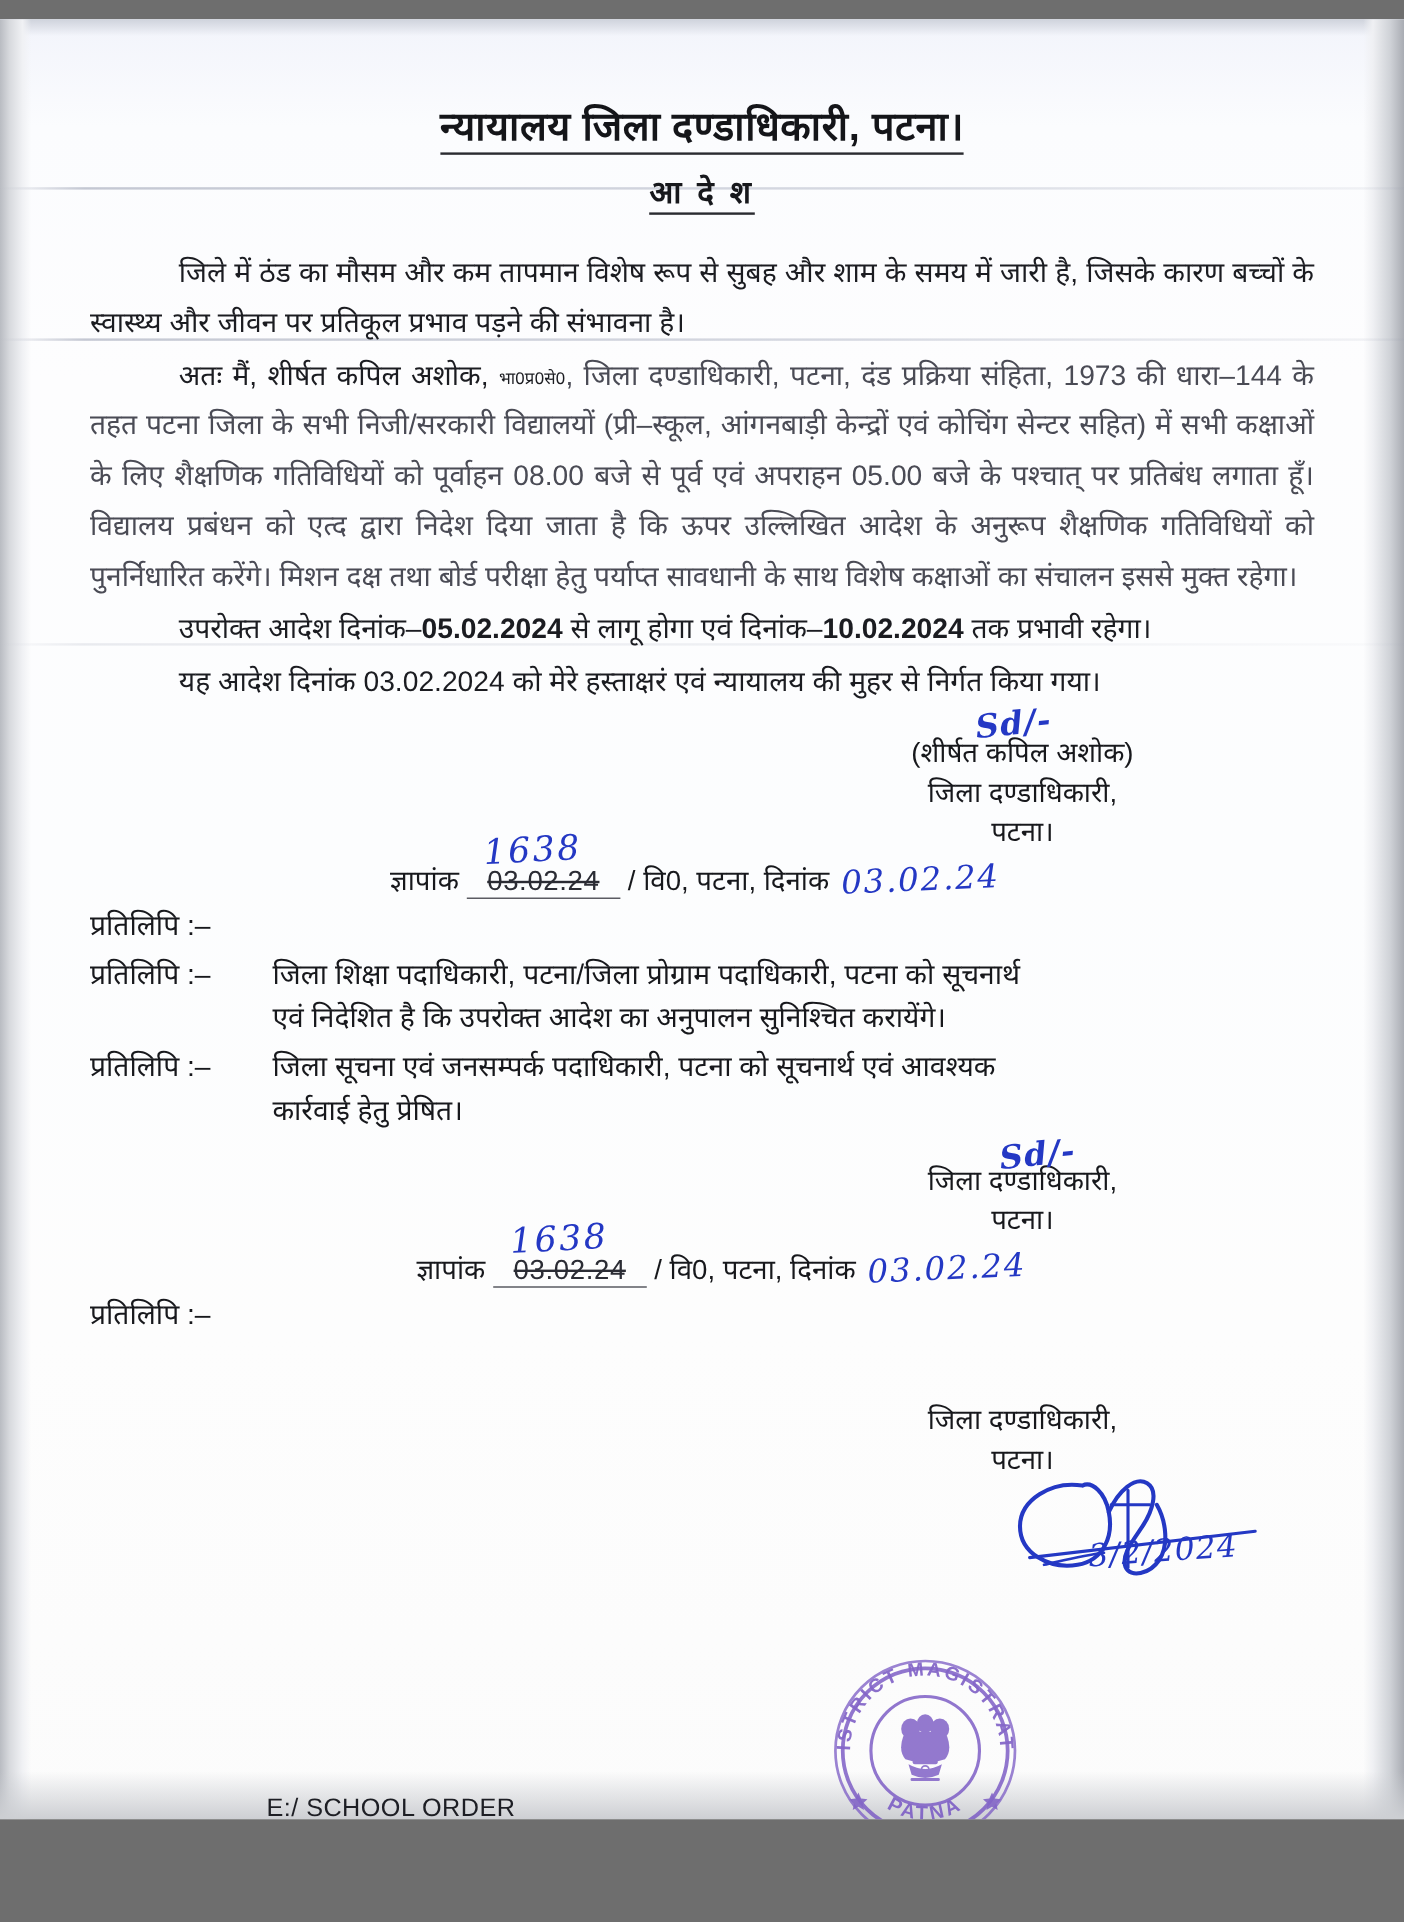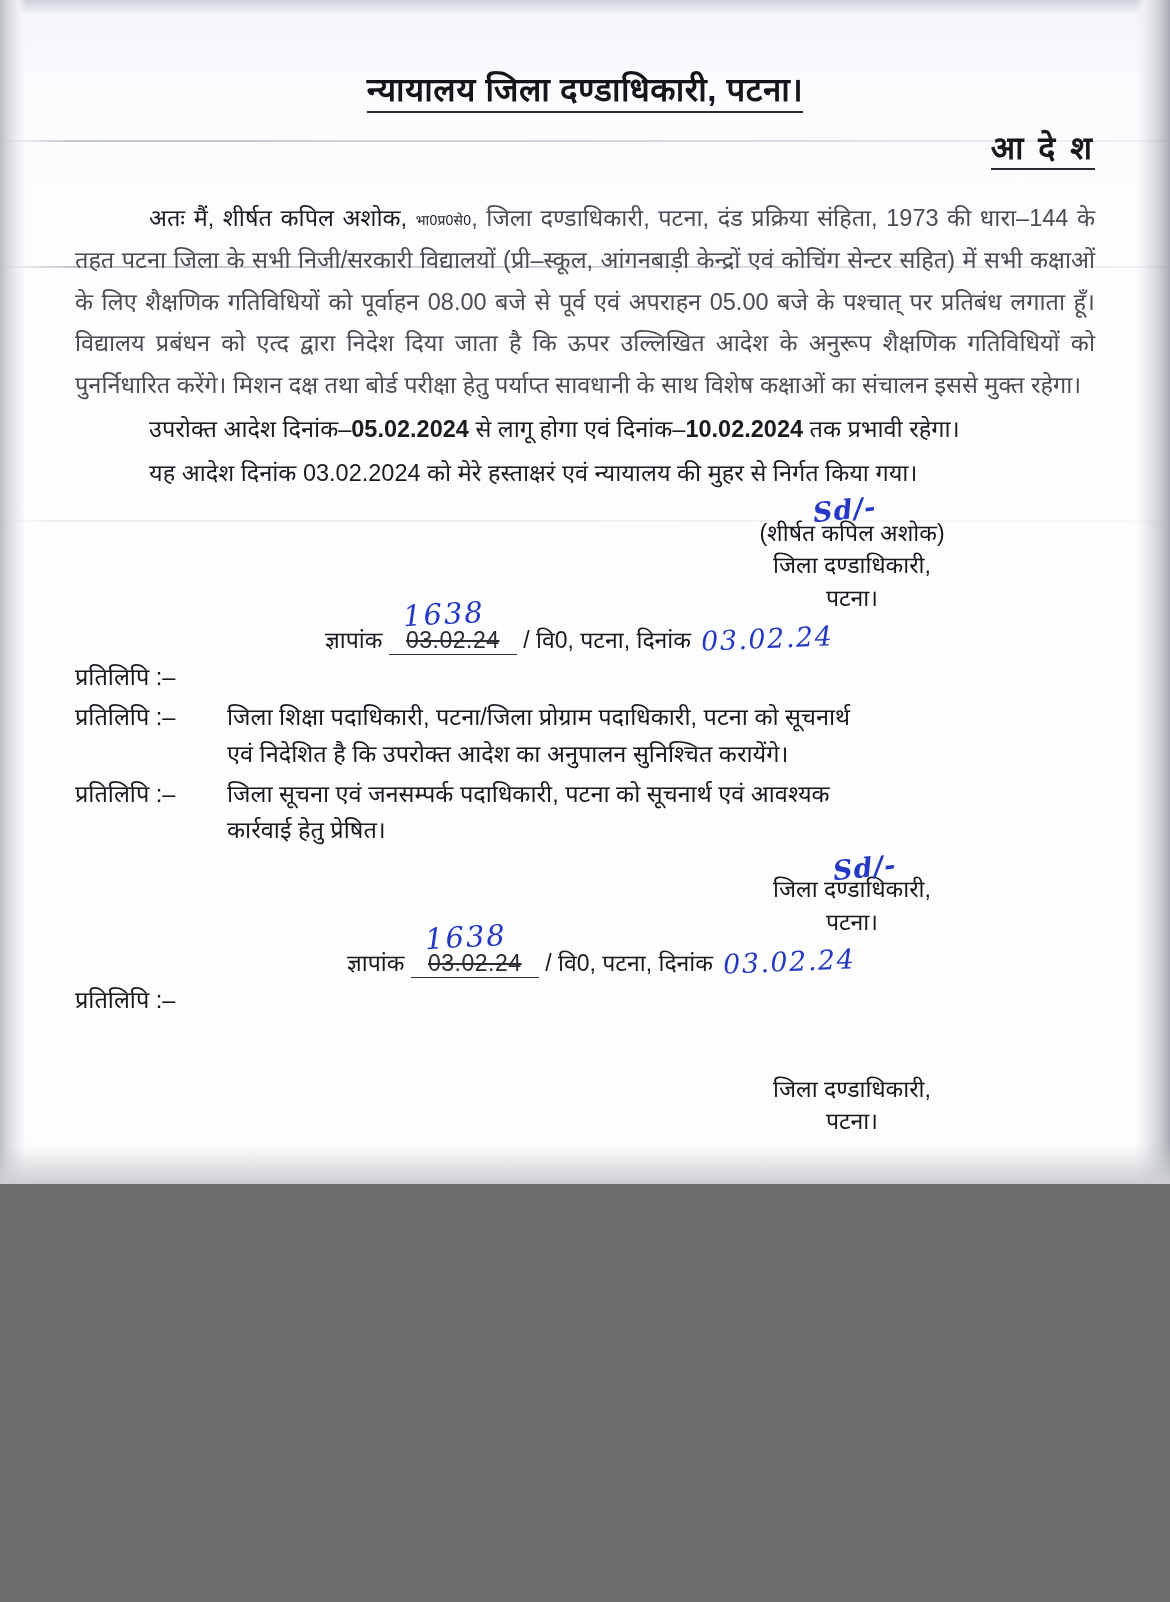--- a/index.html
+++ b/index.html
@@ -8,22 +8,22 @@
     padding: 0;
     background: #6e6e6e;
   }
   body {
     font-family: "Liberation Sans", "DejaVu Sans", sans-serif;
   }
 
   .page {
     position: relative;
     width: 1170px;
-    height: 1184px;
-    margin: 0 auto;
+    height: 1500px;
+    margin: 16px auto;
     background:
       linear-gradient(180deg,
         #f2f4fb 0px, #fbfcfe 90px, #fdfdfe 300px,
         #fcfdfe 700px, #fdfdfd 1100px, #fbfbfb 1602px);
     overflow: hidden;
     box-sizing: border-box;
   }
 
   
   .edge-left {
@@ -70,22 +70,22 @@
     font-weight: 700;
     letter-spacing: .5px;
     padding-top: 66px;
     color: #141519;
   }
   .doc-title span {
     border-bottom: 2.5px solid #2a2b30;
     padding-bottom: 3px;
   }
   .doc-subtitle {
-    text-align: right;
-    font-size: 32px;
+    text-align: center;
+    font-size: 26px;
     font-weight: 600;
     margin-top: 14px;
     letter-spacing: 3px;
   }
   .doc-subtitle span {
     border-bottom: 2px solid #2a2b30;
     padding-bottom: 2px;
   }
 
   
@@ -260,20 +260,21 @@
 
     <div class="doc-title">
       <span>न्यायालय जिला दण्डाधिकारी, पटना।</span>
     </div>
     <div class="doc-subtitle">
       <span>आ दे श</span>
     </div>
 
     <div class="body-block">
 
+      <p>जिले में ठंड का मौसम और कम तापमान विशेष रूप से सुबह और शाम के समय में जारी है, जिसके कारण बच्चों के स्वास्थ्य और जीवन पर प्रतिकूल प्रभाव पड़ने की संभावना है।</p>
 
       <p><span>अतः मैं, शीर्षत कपिल अशोक, </span><span class="tiny-abbr">भा0प्र0से0</span><span class="faded-1">, जिला दण्डाधिकारी, पटना, दंड प्रक्रिया संहिता, 1973 की धारा–144 के तहत पटना जिला के सभी निजी/सरकारी विद्यालयों (प्री–स्कूल, आंगनबाड़ी केन्द्रों एवं कोचिंग सेन्टर सहित) में सभी कक्षाओं के लिए शैक्षणिक गतिविधियों को पूर्वाहन 08.00 बजे से पूर्व एवं अपराहन 05.00 बजे के पश्चात् पर प्रतिबंध लगाता हूँ। विद्यालय प्रबंधन को एत्द द्वारा निदेश दिया जाता है कि ऊपर उल्लिखित आदेश के अनुरूप शैक्षणिक गतिविधियों को पुनर्निधारित करेंगे। मिशन दक्ष तथा बोर्ड परीक्षा हेतु पर्याप्त सावधानी के साथ विशेष कक्षाओं का संचालन इससे मुक्त रहेगा।</span></p>
 
       <p><span>उपरोक्त आदेश दिनांक–</span><b>05.02.2024</b><span> से लागू होगा एवं दिनांक–</span><b>10.02.2024</b><span> तक प्रभावी रहेगा।</span></p>
 
       <p>यह आदेश दिनांक 03.02.2024 को मेरे हस्ताक्षरं एवं न्यायालय की मुहर से निर्गत किया गया।</p>
     </div>
 
     <div class="sign-block" style="margin-top:22px;">
       <div class="sd-mark" style="left:176px; top:-26px;">Sd/-</div>

